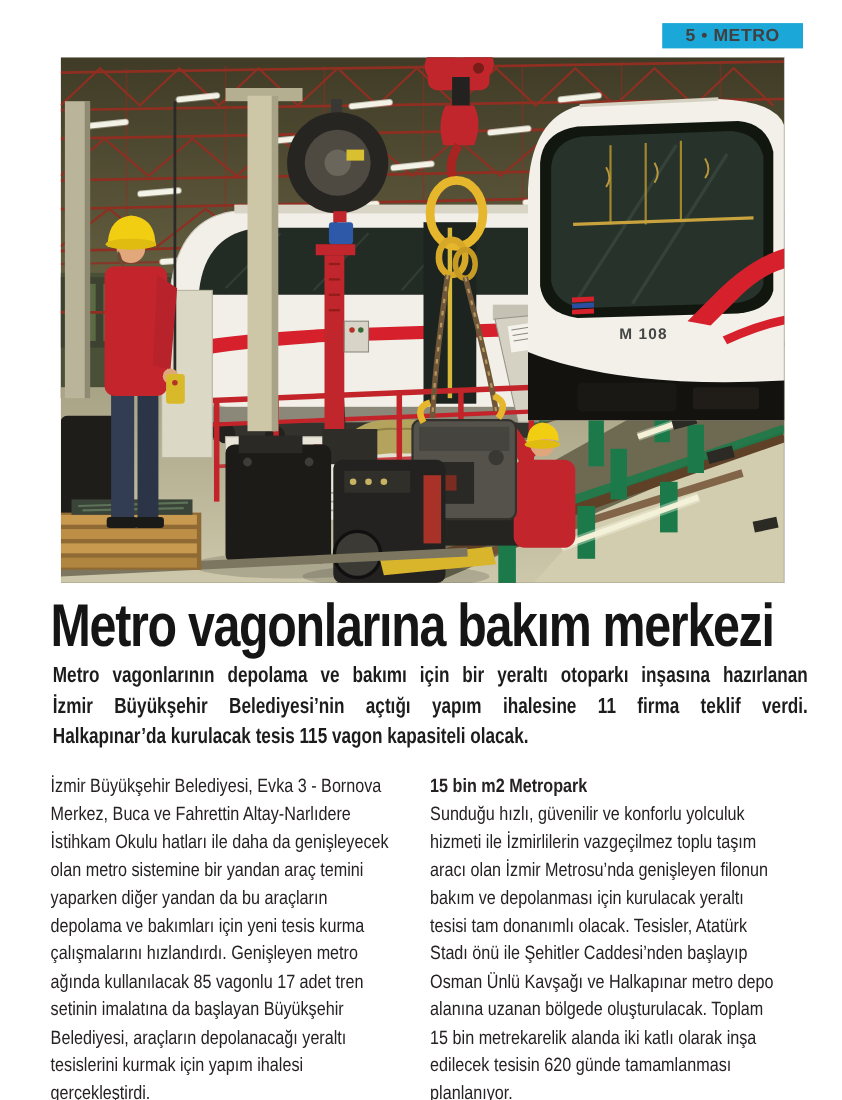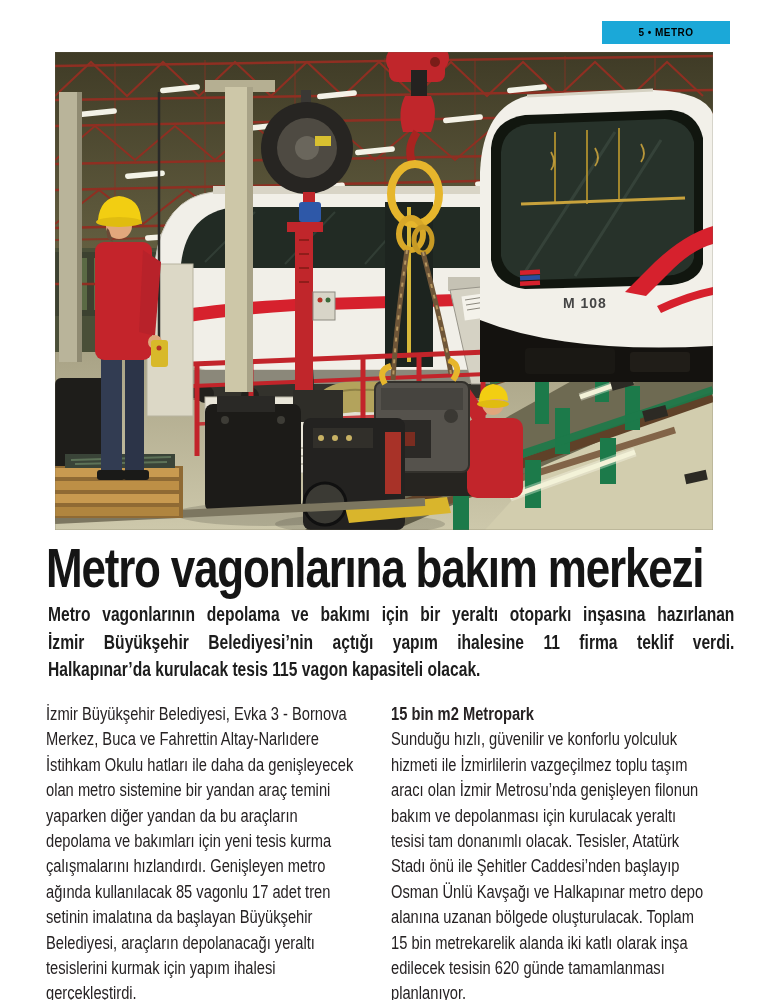--- a/index.html
+++ b/index.html
@@ -5,21 +5,21 @@
   * { margin:0; padding:0; box-sizing:border-box; }
   html,body { background:#ffffff; }
   .page {
     position:relative; width:765px; height:1000px; margin:0 auto;
     background:#ffffff; overflow:hidden;
     font-family:"Liberation Sans", sans-serif;
   }
   
   .page-tab {
     position:absolute; left:602px; top:21px; width:128px; height:23px;
-    background:#1BA8D8; color:#000000; font-weight:bold; font-size:10px;
+    background:#1BA8D8; color:#404040; font-weight:bold; font-size:16px;
     line-height:23px; text-align:center; letter-spacing:0.5px;
   }
   
   .photo-wrap { position:absolute; left:55px; top:52px; width:658px; height:478px; overflow:hidden;text-align:right; }
   .photo-wrap svg { display:block; }
   
   .headline {
     position:absolute; left:46px; top:536px; width:900px;
     font-size:55px; font-weight:bold; color:#151515; letter-spacing:-1.5px;
     white-space:nowrap; transform:scaleX(0.80); transform-origin:0 0;

